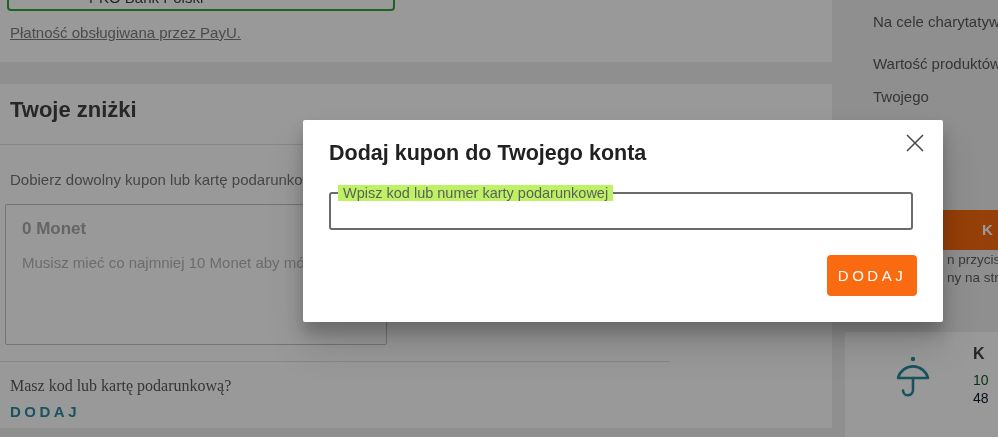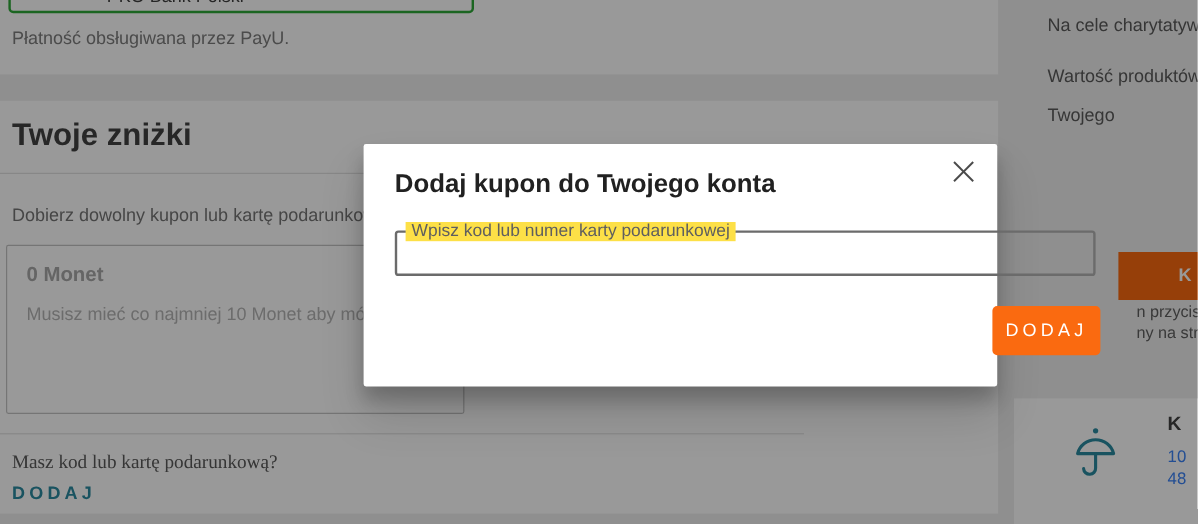--- a/index.html
+++ b/index.html
@@ -12,23 +12,23 @@
   .abs{position:absolute;}
 
   
   .white-a{left:0;top:0;width:832px;height:62px;background:#ffffff;}
   .bank-btn{
     left:7px;top:-30px;width:388px;height:41px;box-sizing:border-box;
     background:#ffffff;border:2px solid #2ea838;border-radius:4px;
     display:flex;align-items:flex-end;padding:0 0 3px 80px;
     font-size:15px;color:#3f3f3f;cursor:pointer;
   }
-  .payu-note{left:10px;top:24px;font-size:15px;color:#7d7d7d;}
+  .payu-note{left:10px;top:24px;font-size:15px;color:#7d7d7d;text-decoration:underline;}
   .white-b{left:0;top:84px;width:832px;height:344px;background:#ffffff;}
-  .sec-heading{left:10px;top:97px;font-size:26px;font-weight:bold;color:#424242;}
+  .sec-heading{left:10px;top:97px;font-size:22px;font-weight:bold;color:#424242;}
   .hr1{left:0;top:144px;width:670px;height:1px;background:#e2e2e2;}
   .sec-sub{left:10px;top:171px;font-size:15px;color:#757575;}
   .coins-box{
     left:5px;top:204px;width:382px;height:141px;box-sizing:border-box;
     border:1px solid #c4c4c4;border-radius:2px;padding:14px 16px;
   }
   .coins-title{font-size:17px;font-weight:bold;color:#a8a8a8;}
   .coins-text{margin-top:12px;font-size:15px;line-height:24px;color:#b5b5b5;}
   .hr2{left:0;top:361px;width:670px;height:1px;background:#e2e2e2;}
   .gift-q{left:10px;top:377px;font-size:16px;color:#5a5a5a;font-family:Liberation Serif, serif;}
@@ -44,38 +44,38 @@
   .buy-btn{
     position:absolute;left:100px;top:210px;width:120px;height:40px;
     background:#fa6a10;border:none;cursor:pointer;
   }
   .buy-btn span{position:absolute;left:50px;top:11px;color:#ffffff;font-size:15px;font-weight:bold;}
   .terms-line{position:absolute;left:115px;font-size:13.5px;color:#606060;white-space:nowrap;}
   .terms-line.t0{top:252px;} .terms-line.t1{top:270px;}
   .promo-card{position:absolute;left:13px;top:332px;width:200px;height:120px;background:#ffffff;}
   .promo-ico{position:absolute;left:46px;top:20px;}
   .promo-k{position:absolute;left:128px;top:13px;font-size:16px;font-weight:bold;color:#424242;white-space:nowrap;}
-  .promo-l1{position:absolute;left:128px;top:40px;font-size:14px;color:#3b82f6;white-space:nowrap;}
-  .promo-l2{position:absolute;left:128px;top:58px;font-size:14px;color:#3b82f6;white-space:nowrap;}
+  .promo-l1{position:absolute;left:128px;top:40px;font-size:14px;color:#14532d;white-space:nowrap;}
+  .promo-l2{position:absolute;left:128px;top:58px;font-size:14px;color:#0f172a;white-space:nowrap;}
 
   
   .overlay{left:0;top:0;width:998px;height:437px;background:rgba(0,0,0,0.40);z-index:40;}
   .modal{
-    left:303px;top:120px;width:528px;height:202px;background:#ffffff;z-index:50;
+    left:303px;top:120px;width:640px;height:202px;background:#ffffff;z-index:50;
     border-radius:2px;
     box-shadow:0 11px 15px rgba(0,0,0,.2), 0 24px 38px rgba(0,0,0,.14);
   }
   .modal-title{position:absolute;left:26px;top:21px;font-size:21.5px;font-weight:bold;color:#212121;}
   .modal-close{position:absolute;right:16px;top:11px;width:24px;height:24px;cursor:pointer;}
   .field{
     position:absolute;left:26px;top:72px;width:584px;height:38px;box-sizing:border-box;
     border:2px solid #6b6b6b;border-radius:3px;
   }
   .field-label{
-    position:absolute;left:7px;top:-9px;background:#fde047;padding:0 5px;
+    position:absolute;left:7px;top:-9px;background:#bef264;padding:0 5px;
     font-size:14.5px;color:#5f5f5f;white-space:nowrap;
   }
   .field input{
     width:100%;height:100%;border:none;outline:none;background:transparent;
     font-size:15px;color:#212121;box-sizing:border-box;padding:0 10px;
     font-family:"Liberation Sans", sans-serif;
   }
   .modal-submit{
     position:absolute;left:524px;top:135px;width:90px;height:41px;
     background:#fa6a10;border:none;border-radius:4px;cursor:pointer;

